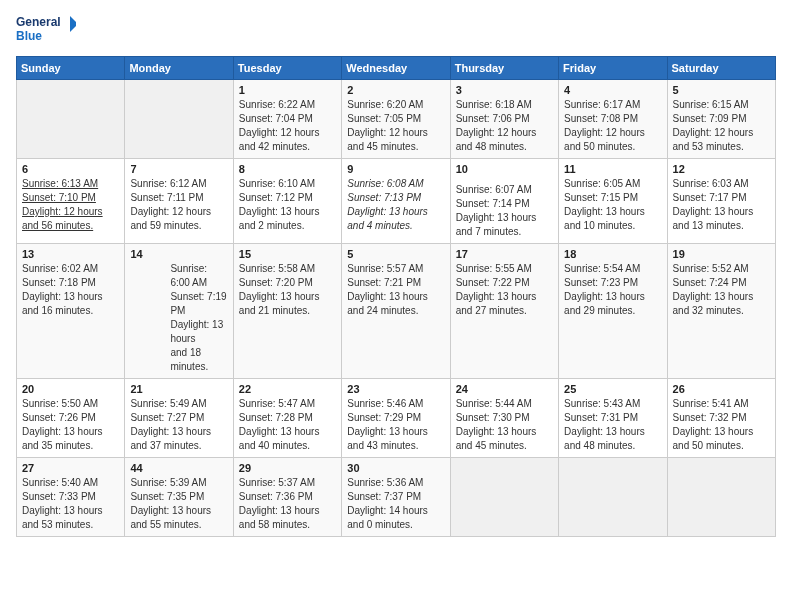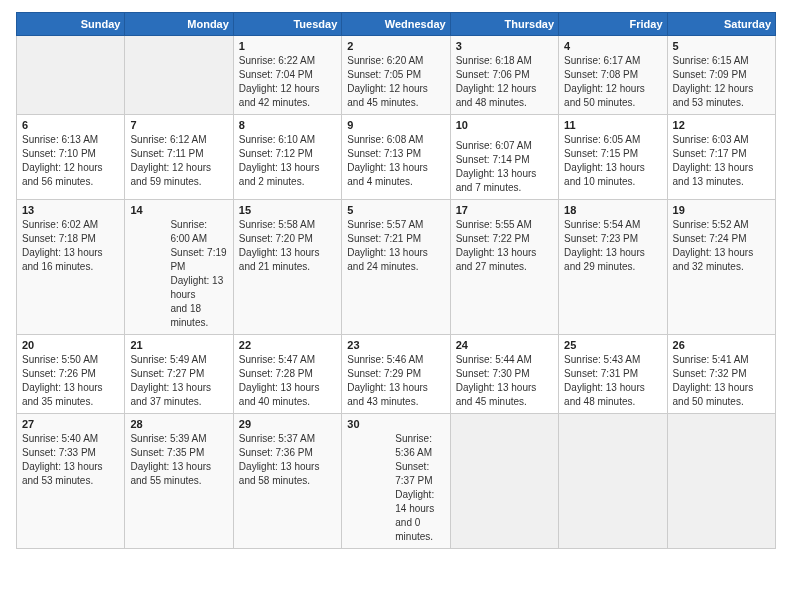--- a/index.html
+++ b/index.html
@@ -45,21 +45,21 @@
       border-collapse: collapse;
       border: 1px solid #ccc;
     }
     .calendar thead tr th {
       background: #2a6ebb;
       color: #fff;
       font-size: 11px;
       font-weight: bold;
       padding: 5px 4px;
       border: 1px solid #1f5a9e;
-      text-align: right;
+      text-align: left;
     }
     .calendar tbody tr td {
       vertical-align: top;
       border: 1px solid #ccc;
       padding: 4px 5px;
       width: calc(100% / 7);
       min-height: 72px;
       background: #fff;
     }
     .calendar tbody tr:nth-child(odd) td {
@@ -77,20 +77,33 @@
     .day-info {
       font-size: 10px;
       color: #333;
       line-height: 1.4;
     }
   </style>
 </head>
 <body>
 
 <div class="page">
+  <div class="header-row">
+    <div class="logo">
+  <svg width="60" height="36" viewBox="0 0 60 36">
+    <text x="0" y="14" font-size="12" font-weight="bold" fill="#1a3a6e" font-family="Arial">General</text>
+    <text x="0" y="28" font-size="12" font-weight="bold" fill="#1a6fc4" font-family="Arial">Blue</text>
+    <polygon points="54,4 62,12 54,20" fill="#1a6fc4"></polygon>
+  </svg>
+</div>
+    <div class="title-block">
+      <h1></h1>
+      <h2></h2>
+    </div>
+  </div>
 
   <table class="calendar">
     <thead>
       <tr id="dow-header">
           <th>Sunday</th>
           <th>Monday</th>
           <th>Tuesday</th>
           <th>Wednesday</th>
           <th>Thursday</th>
           <th>Friday</th>
@@ -133,42 +146,42 @@
             <div class="day-num">5</div>
             <div class="day-info" style="white-space: pre-line;">Sunrise: 6:15 AM
 Sunset: 7:09 PM
 Daylight: 12 hours
 and 53 minutes.</div>
           </td>
         </tr>
         <tr>
           <td>
             <div class="day-num">6</div>
-            <div class="day-info" style="white-space: pre-line;">Sunrise: 6:13 AM
+            <div class="day-info" style="white-space: pre-line; text-decoration: underline;">Sunrise: 6:13 AM
 Sunset: 7:10 PM
 Daylight: 12 hours
 and 56 minutes.</div>
           </td>
           <td>
             <div class="day-num">7</div>
             <div class="day-info" style="white-space: pre-line;">Sunrise: 6:12 AM
 Sunset: 7:11 PM
 Daylight: 12 hours
 and 59 minutes.</div>
           </td>
           <td>
             <div class="day-num">8</div>
             <div class="day-info" style="white-space: pre-line;">Sunrise: 6:10 AM
 Sunset: 7:12 PM
 Daylight: 13 hours
 and 2 minutes.</div>
           </td>
           <td>
             <div class="day-num">9</div>
-            <div class="day-info" style="white-space: pre-line;">Sunrise: 6:08 AM
+            <div class="day-info" style="white-space: pre-line; font-style: italic;">Sunrise: 6:08 AM
 Sunset: 7:13 PM
 Daylight: 13 hours
 and 4 minutes.</div>
           </td>
           <td>
             <div class="day-num">10</div>
             <div class="day-info" style="white-space: pre-line; margin-top: 8px;">Sunrise: 6:07 AM
 Sunset: 7:14 PM
 Daylight: 13 hours
 and 7 minutes.</div>
@@ -292,36 +305,36 @@
         </tr>
         <tr>
           <td>
             <div class="day-num">27</div>
             <div class="day-info" style="white-space: pre-line;">Sunrise: 5:40 AM
 Sunset: 7:33 PM
 Daylight: 13 hours
 and 53 minutes.</div>
           </td>
           <td>
-            <div class="day-num">28</div>
+            <div class="day-num">44</div>
             <div class="day-info" style="white-space: pre-line;">Sunrise: 5:39 AM
 Sunset: 7:35 PM
 Daylight: 13 hours
 and 55 minutes.</div>
           </td>
           <td>
             <div class="day-num">29</div>
             <div class="day-info" style="white-space: pre-line;">Sunrise: 5:37 AM
 Sunset: 7:36 PM
 Daylight: 13 hours
 and 58 minutes.</div>
           </td>
           <td>
             <div class="day-num">30</div>
-            <div class="day-info" style="white-space: pre-line; margin-left: 48px;">Sunrise: 5:36 AM
+            <div class="day-info" style="white-space: pre-line;">Sunrise: 5:36 AM
 Sunset: 7:37 PM
 Daylight: 14 hours
 and 0 minutes.</div>
           </td>
           <td class="empty"></td>
           <td class="empty"></td>
           <td class="empty"></td>
         </tr>
       </tbody>
   </table>

